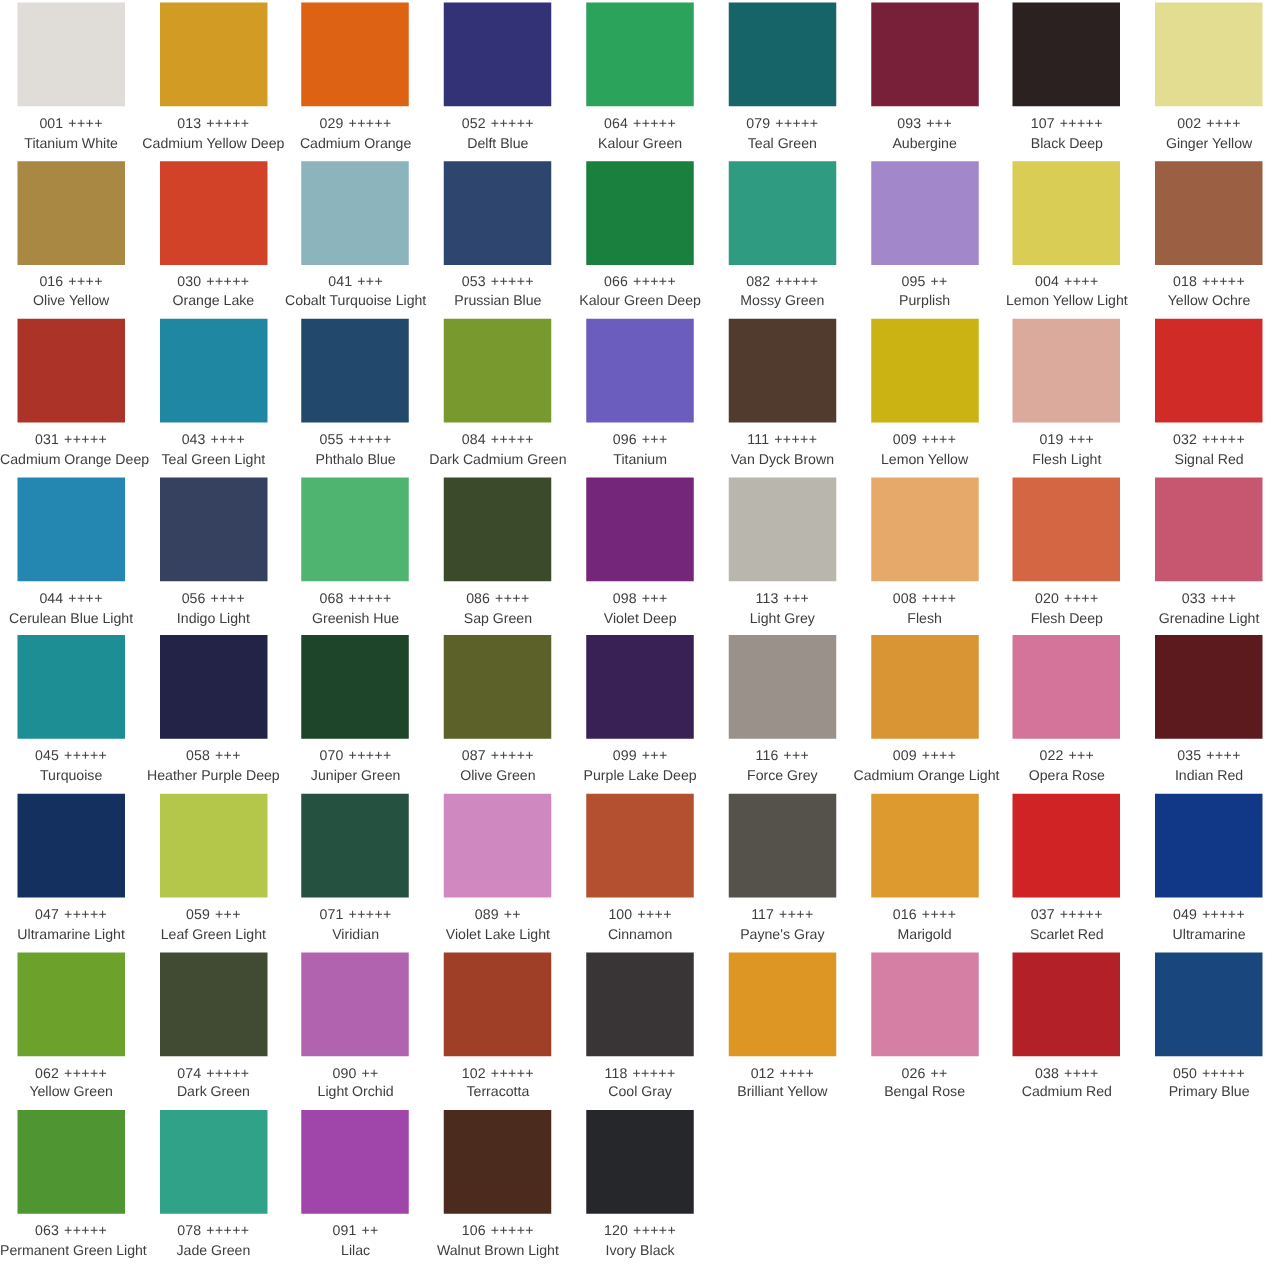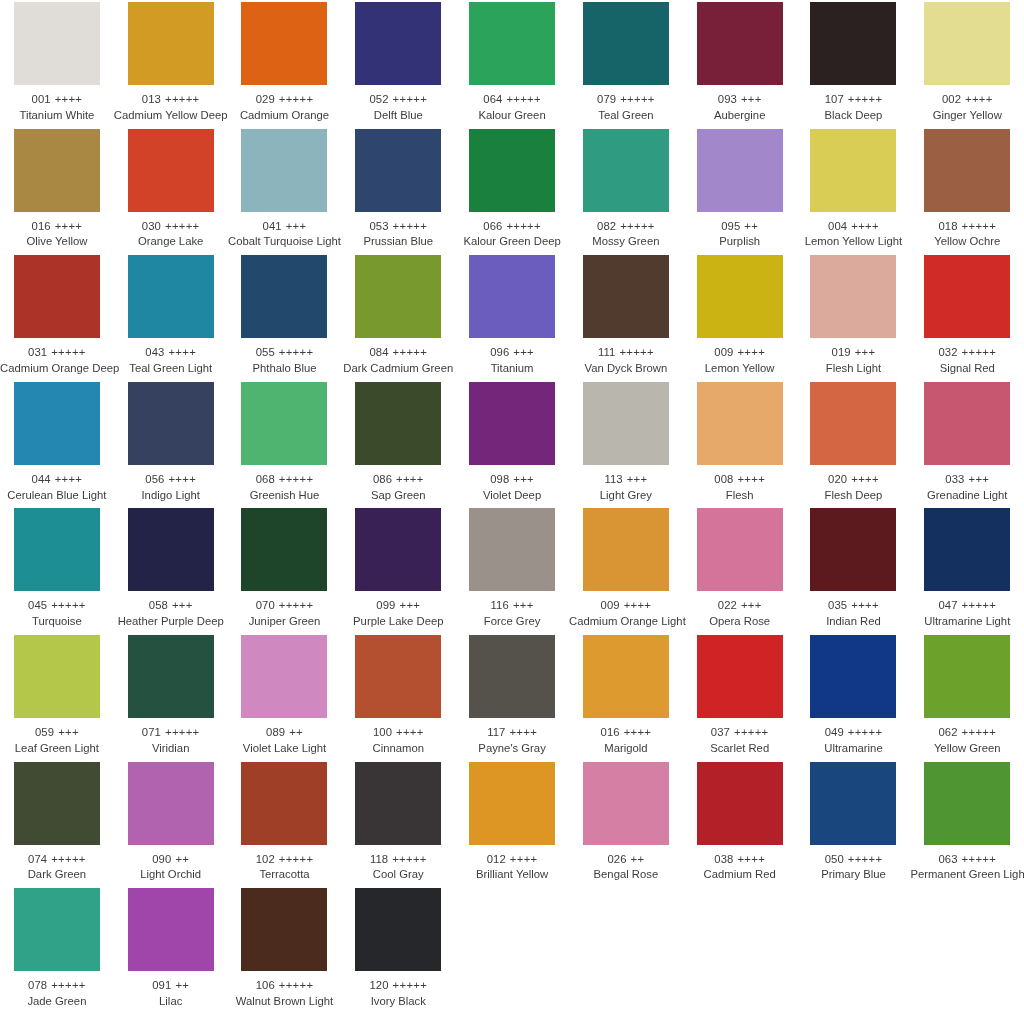--- a/index.html
+++ b/index.html
@@ -327,20 +327,27 @@
       </div>
     </div>
     <div class="cell">
       <div class="swatch" style="background: rgb(30, 68, 41);"></div>
       <div class="labels">
         <div class="code-line"><span class="code-num">070</span><span class="code-plus">+++++</span></div>
         <div class="name-line">Juniper Green</div>
       </div>
     </div>
     <div class="cell">
+      <div class="swatch" style="background: rgb(91, 97, 41);"></div>
+      <div class="labels">
+        <div class="code-line"><span class="code-num">087</span><span class="code-plus">+++++</span></div>
+        <div class="name-line">Olive Green</div>
+      </div>
+    </div>
+    <div class="cell">
       <div class="swatch" style="background: rgb(58, 33, 85);"></div>
       <div class="labels">
         <div class="code-line"><span class="code-num">099</span><span class="code-plus">+++</span></div>
         <div class="name-line">Purple Lake Deep</div>
       </div>
     </div>
     <div class="cell">
       <div class="swatch" style="background: rgb(154, 145, 138);"></div>
       <div class="labels">
         <div class="code-line"><span class="code-num">116</span><span class="code-plus">+++</span></div>

